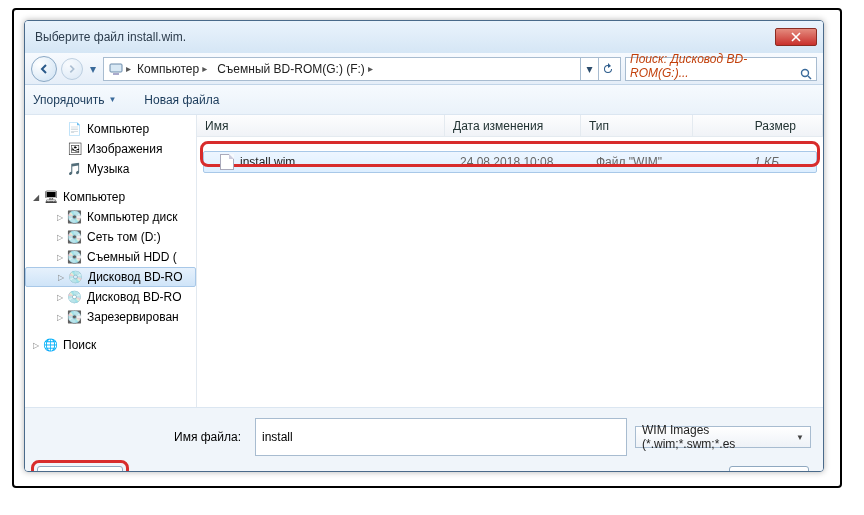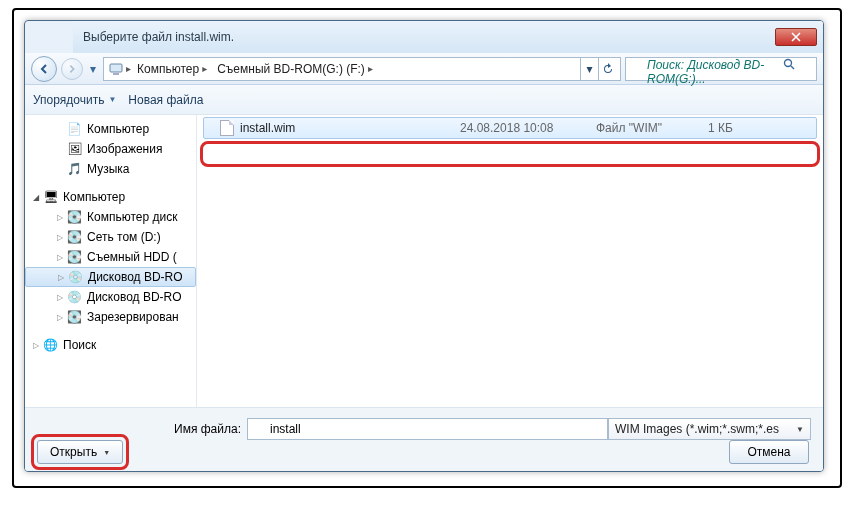--- a/index.html
+++ b/index.html
@@ -1,34 +1,34 @@
 <!DOCTYPE html>
 <html><head>
 <meta charset="utf-8">
 <style>
   * { box-sizing: border-box; font-family: "Segoe UI", Tahoma, sans-serif; font-size: 12px; }
   body { margin: 0; background: #fff; width: 864px; height: 515px; position: relative; }
   .outer-border { position: absolute; top: 8px; left: 12px; width: 830px; height: 480px; border: 2px solid #000; border-radius: 4px; background: #fff; }
   .dialog { position: absolute; top: 10px; left: 10px; width: 800px; height: 452px; border: 1px solid #4a6a8a; border-radius: 4px; background: linear-gradient(to bottom, #e8f1fa 0%, #d5e6f5 100%); box-shadow: 0 0 6px rgba(0,0,0,0.3); overflow: hidden; }
-  .titlebar { height: 28px; background: linear-gradient(to bottom, #eaf3fc, #d5e6f5); display: flex; align-items: center; padding: 16px 6px; color: #2b3b4b; margin-left: 48px; }
+  .titlebar { height: 28px; background: linear-gradient(to bottom, #eaf3fc, #d5e6f5); display: flex; align-items: center; padding: 16px 6px; color: #2b3b4b; }
   .titlebar .title { flex: 1; padding-left: 4px; }
   .close-btn { width: 42px; height: 18px; background: linear-gradient(to bottom, #e48b7e, #c9302c); border: 1px solid #8b2c22; border-radius: 2px; display: flex; align-items: center; justify-content: center; color: #fff; font-weight: bold; font-size: 10px; cursor: pointer; }
   .navbar { height: 32px; background: linear-gradient(to bottom, #f7fafe, #e5eef8); display: flex; align-items: center; padding: 0 6px; border-bottom: 1px solid #c2d5e8; gap: 4px; }
   .nav-btn { width: 26px; height: 26px; border-radius: 50%; border: 1px solid #8aa8c4; background: radial-gradient(circle at 30% 30%, #fff, #cde1f3); display: flex; align-items: center; justify-content: center; color: #3a6a9a; cursor: pointer; }
   .nav-btn.fwd { opacity: 0.5; width: 22px; height: 22px; }
   .nav-drop { width: 12px; height: 20px; display: flex; align-items: center; justify-content: center; color: #3a6a9a; cursor: pointer; }
   .breadcrumb { flex: 1; height: 24px; border: 1px solid #a8bcd0; background: #fff; display: flex; align-items: center; padding: 0 4px; gap: 2px; }
   .bc-icon { width: 16px; height: 16px; display: flex; align-items: center; justify-content: center; }
   .bc-seg { display: flex; align-items: center; gap: 3px; padding: 0 4px; color: #222; cursor: pointer; }
   .bc-arrow { color: #555; font-size: 10px; }
   .bc-tail { margin-left: auto; display: flex; }
   .bc-tail-btn { width: 18px; height: 22px; border-left: 1px solid #a8bcd0; display: flex; align-items: center; justify-content: center; color: #2a4a6a; cursor: pointer; }
-  .searchbox { width: 192px; height: 24px; border: 1px solid #a8bcd0; background: #fff; display: flex; align-items: flex-start; padding: 0 21px; color: #0f766e; font-style: italic; }
+  .searchbox { width: 192px; height: 24px; border: 1px solid #a8bcd0; background: #fff; display: flex; align-items: flex-end; padding: 0 4px; color: #c2410c; font-style: italic; }
   .searchbox .mag { margin-left: auto; color: #3a6a9a; font-style: normal; }
-  .toolbar { height: 30px; background: linear-gradient(to bottom, #f6fafe, #eaf2fa); border-bottom: 1px solid #dbe6f1; display: flex; align-items: center; padding: 0 8px; gap: 12px; }
+  .toolbar { height: 30px; background: linear-gradient(to bottom, #f6fafe, #eaf2fa); border-bottom: 1px solid #dbe6f1; display: flex; align-items: center; padding: 0 8px; gap: 28px; }
   .tb-item { color: #1a3a5a; cursor: pointer; display: flex; align-items: center; gap: 4px; }
   .tb-drop { font-size: 8px; color: #3a6a9a; }
   .body-area { display: flex; height: 292px; background: #fff; }
   .tree { width: 172px; border-right: 1px solid #e2e9f0; overflow: auto; padding: 4px 0; }
   .tree-item { display: flex; align-items: center; height: 20px; padding-left: 8px; cursor: pointer; white-space: nowrap; overflow: hidden; }
   .tree-item .icon { width: 16px; height: 16px; margin-right: 4px; display: inline-flex; align-items: center; justify-content: center; font-size: 12px; }
   .tree-item.sel { background: linear-gradient(to bottom, #e6f1fc, #cfe4f8); border: 1px solid #a8c8e8; border-radius: 2px; }
   .tree-item.sub { padding-left: 32px; }
   .tree-item.expander::before { content: "▷"; color: #888; font-size: 8px; width: 10px; display: inline-block; }
   .tree-item.expanded::before { content: "◢"; color: #555; font-size: 8px; width: 10px; display: inline-block; }
@@ -37,33 +37,33 @@
   .filelist { flex: 1; position: relative; }
   .list-header { height: 22px; border-bottom: 1px solid #e4eaf0; display: flex; background: linear-gradient(to bottom, #fdfdfe, #f0f3f7); }
   .col { border-right: 1px solid #e4eaf0; padding: 3px 8px; color: #233; display: flex; align-items: center; cursor: pointer; }
   .col.name { width: 248px; }
   .col.date { width: 136px; }
   .col.type { width: 112px; }
   .col.size { flex: 1; text-align: right; justify-content: flex-end; padding-right: 26px; }
   .list-row { height: 22px; display: flex; align-items: center; padding-left: 8px; }
   .highlight-red { border: 3px solid #d82c2c; border-radius: 8px; }
   .row-highlight { position: absolute; top: 26px; left: 3px; right: 3px; height: 26px; pointer-events: none; }
-  .file-selected { background: linear-gradient(to bottom, #eef6ff, #dceeff); border: 1px solid #a8c8e8; border-radius: 2px; margin: 2px 6px; }
+  .file-selected { background: linear-gradient(to bottom, #eef6ff, #dceeff); border: 1px solid #a8c8e8; border-radius: 2px; margin: 14px 6px; }
   .cell { padding: 0 8px; color: #222; }
   .cell.name { width: 240px; display: flex; align-items: center; gap: 6px; }
   .cell.date { width: 136px; color: #666; }
   .cell.type { width: 112px; color: #666; }
-  .cell.size { flex: 1; padding-right: 22px; color: #666; }
+  .cell.size { flex: 1; text-align: right; padding-right: 37px; color: #666; font-style: italic; }
   .file-icon { width: 14px; height: 16px; border: 1px solid #aab; background: #fff; position: relative; }
   .file-icon::after { content: ""; position: absolute; top: -1px; right: -1px; border-top: 5px solid #f6fafe; border-left: 5px solid #ccd; }
   .bottom { border-top: 1px solid #dbe6f1; background: #f0f5fa; padding: 10px 12px 12px; }
-  .bottom-row { display: flex; align-items: center; margin-bottom: 0; }
+  .bottom-row { display: flex; align-items: center; gap: 8px; margin-bottom: 10px; }
   .bottom-row .lbl { width: 210px; text-align: right; color: #000; padding-right: 6px; }
-  .filename-input { flex: 1; height: 22px; border: 1px solid #a8bcd0; background: #fff; padding: 0 22px; color: #000; }
-  .filter-drop { width: 203px; height: 22px; border: 1px solid #a8bcd0; background: linear-gradient(to bottom, #fff, #eef2f7); padding: 0 6px; display: flex; align-items: center; color: #222; cursor: pointer; }
+  .filename-input { flex: 1; height: 38px; border: 1px solid #a8bcd0; background: #fff; padding: 0 6px; color: #000; }
+  .filter-drop { width: 176px; height: 22px; border: 1px solid #a8bcd0; background: linear-gradient(to bottom, #fff, #eef2f7); padding: 0 6px; display: flex; align-items: center; color: #222; cursor: pointer; }
   .filter-drop .arr { margin-left: auto; font-size: 8px; color: #444; }
   .btn-row { display: flex; justify-content: space-between; gap: 24px; padding-right: 2px; }
   .win-btn { min-width: 80px; height: 24px; border: 1px solid #8fa8c0; background: linear-gradient(to bottom, #fff, #e2ecf6); border-radius: 3px; cursor: pointer; padding: 0 12px; display: flex; align-items: center; justify-content: center; color: #000; }
   .win-btn.open { position: relative; }
   .open-highlight { position: absolute; border: 3px solid #d82c2c; border-radius: 8px; pointer-events: none; }
   .open-wrap { position: relative; }
   .btn-arrow { font-size: 7px; color: #444; margin-left: 6px; }
   svg { display: block; }
 </style>
 </head>
@@ -192,20 +192,34 @@
         </div>
         <div class="tree-group">
           <div class="tree-item expander">
             <span class="icon">🌐</span>
             <span>Поиск</span>
           </div>
         </div>
       </div>
 
       <div class="filelist">
+        <div class="list-header">
+          <div class="col name">
+              <span>Имя</span>
+            </div>
+          <div class="col date">
+              <span>Дата изменения</span>
+            </div>
+          <div class="col type">
+              <span>Тип</span>
+            </div>
+          <div class="col size">
+              <span>Размер</span>
+            </div>
+        </div>
         <div class="highlight-red row-highlight"></div>
         <div class="list-row file-selected">
           <div class="cell name">
             <span class="file-icon"></span>
             <span>install.wim</span>
           </div>
           <div class="cell date">24.08.2018 10:08</div>
           <div class="cell type">Файл "WIM"</div>
           <div class="cell size">1 КБ</div>
         </div>

